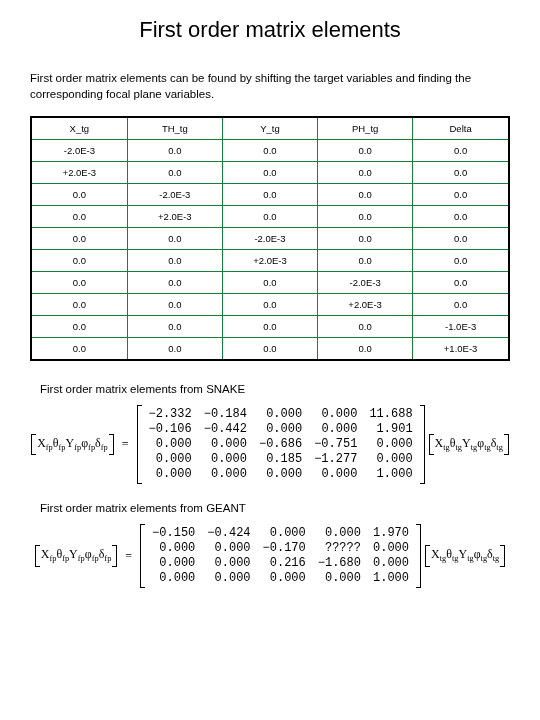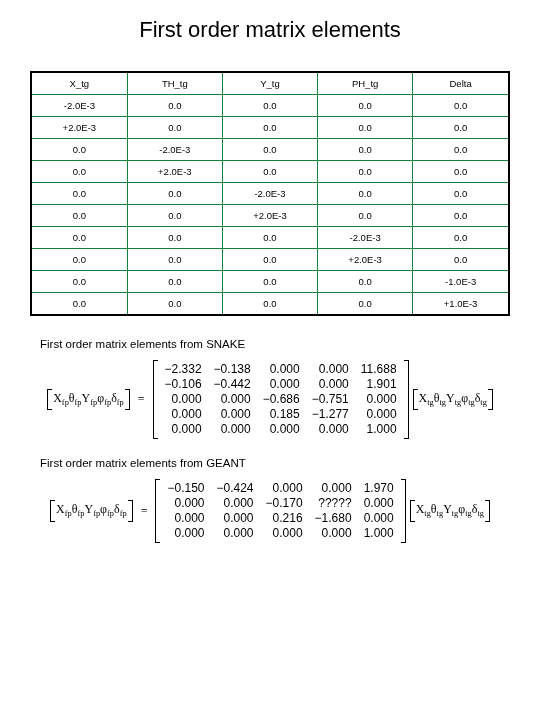--- a/index.html
+++ b/index.html
@@ -73,37 +73,38 @@
   .col {
     display: flex;
     flex-direction: row;
     align-items: center;
     line-height: 1.25;
   }
   .col span { white-space: nowrap; }
   .sub { font-size: 0.7em; vertical-align: sub; }
   table.mx {
     border-collapse: collapse;
-    font-family: Liberation Sans, sans-serif;
+    font-family: Liberation Mono, monospace;
     font-size: 12px;
   }
   table.mx td {
     padding: 0 6px;
     text-align: right;
     line-height: 1.25;
     white-space: nowrap;
   }
   .eq { padding: 0 4px; }
 </style>
 </head>
 <body>
 
 <div class="page">
   <h1 class="title">First order matrix elements</h1>
 
+  <p class="intro">First order matrix elements can be found by shifting the target variables and finding the corresponding focal plane variables.</p>
 
   <table class="data">
     <thead>
         <tr>
       <th>X_tg</th>
       <th>TH_tg</th>
       <th>Y_tg</th>
       <th>PH_tg</th>
       <th>Delta</th>
     </tr>
@@ -193,21 +194,21 @@
       <span>φ<span class="sub">fp</span></span>
       <span>δ<span class="sub">fp</span></span>
     </div>
       </div>
     <span class="eq">=</span>
     <div class="brak">
       <table class="mx">
         <tbody>
             <tr>
               <td>−2.332</td>
-              <td>−0.138</td>
+              <td>−0.184</td>
               <td>0.000</td>
               <td>0.000</td>
               <td>11.688</td>
             </tr>
         <tr>
               <td>−0.106</td>
               <td>−0.442</td>
               <td>0.000</td>
               <td>0.000</td>
               <td>1.901</td>

